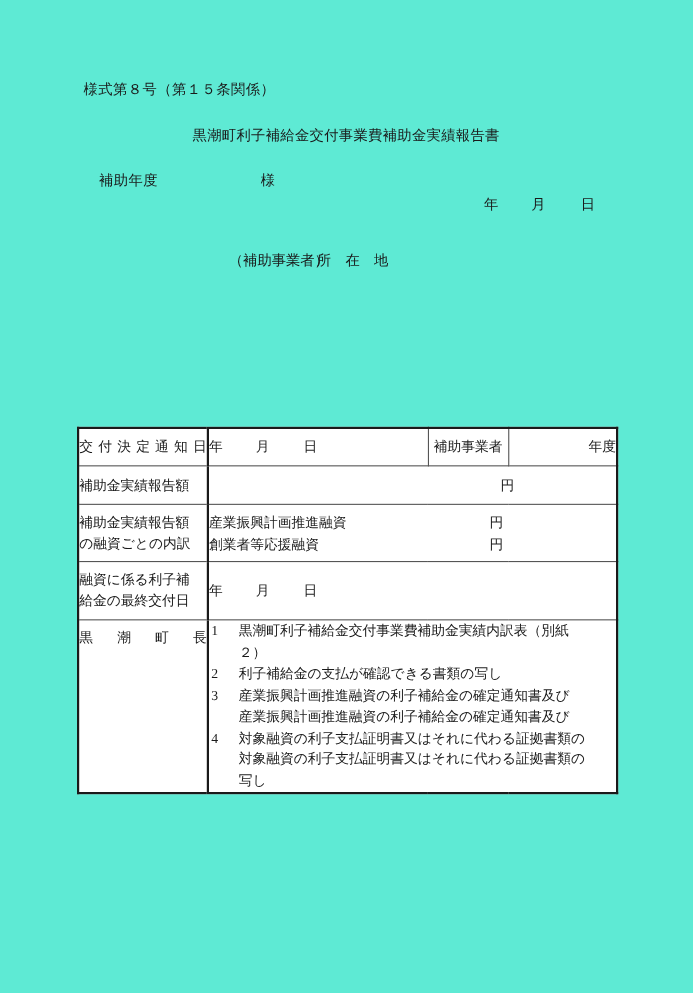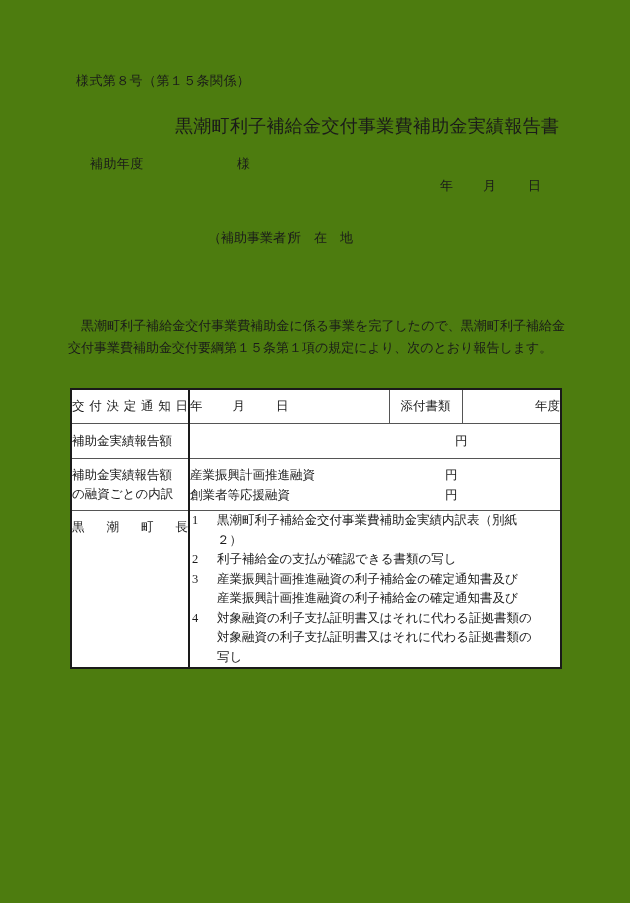--- a/index.html
+++ b/index.html
@@ -12,37 +12,37 @@
     height: 903px;
     position: relative;
     font-family: "DejaVu Serif", "Liberation Serif", serif;
     color: #1a1a1a;
     font-size: 12.5px;
     overflow: hidden;
   }
   .page {
     position: absolute;
     inset: 0;
-    background: #4d7c0f;
+    background: #5eead4;
   }
 
   
   .form-code {
     position: absolute;
     left: 76px;
     top: 72px;
     font-size: 13px;
     letter-spacing: 0.4px;
     white-space: nowrap;
   }
   .doc-title {
     position: absolute;
     left: 175px;
     top: 114px;
-    font-size: 18px;
+    font-size: 13px;
     letter-spacing: 0.3px;
     white-space: nowrap;
   }
   .addressee {
     position: absolute;
     left: 90px;
     top: 155px;
     font-size: 13px;
     letter-spacing: 0.4px;
     white-space: nowrap;
@@ -209,39 +209,38 @@
   <div class="addressee-honorific">様</div>
 
   <div class="date-line">
     <span class="y">年</span><span class="m">月</span><span class="d">日</span>
   </div>
 
   <div class="applicant">
     <span class="row"><span class="lead">（補助事業者）</span><span class="field-plain">所　在　地</span></span>
   </div>
 
-  <div class="body-text">黒潮町利子補給金交付事業費補助金に係る事業を完了したので、黒潮町利子補給金交付事業費補助金交付要綱第１５条第１項の規定により、次のとおり報告します。</div>
 
   <table class="form-table">
     <colgroup>
       <col style="width:118px">
       <col style="width:200px">
       <col style="width:73px">
       <col style="width:99px">
     </colgroup>
     <tbody>
       <tr>
         <td class="label-cell" style="height:33px">
           <span class="label-justify">交付決定通知日</span>
         </td>
         <td class="cell-pad tbl-date">
           <span class="y">年</span><span class="m">月</span><span class="d">日</span>
         </td>
         <td class="cell-pad row1-fy-label">
-          <span>添付書類</span>
+          <span>補助事業者</span>
         </td>
         <td class="cell-pad row1-fy-value">
           <span>年度</span>
         </td>
       </tr>
 
       <tr>
         <td class="label-cell" style="height:34px">
           <span class="label-two-line">補助金実績報告額</span>
         </td>
@@ -262,20 +261,29 @@
             <span class="bd-name">産業振興計画推進融資</span>
             <span class="bd-yen">円</span>
           </span>
           <span class="bd-line">
             <span class="bd-name">創業者等応援融資</span>
             <span class="bd-yen">円</span>
           </span>
         </td>
       </tr>
 
+      <tr>
+        <td class="label-cell" style="height:52px">
+          <span class="label-two-line">融資に係る利子補</span>
+          <span class="label-two-line">給金の最終交付日</span>
+        </td>
+        <td class="cell-pad tbl-date" colspan="3">
+          <span class="y">年</span><span class="m">月</span><span class="d">日</span>
+        </td>
+      </tr>
 
       <tr>
         <td class="label-cell" style="height:146px; vertical-align:top; padding-top:7px">
           <span class="label-justify">黒潮町長</span>
         </td>
         <td class="attach-list" colspan="3" style="vertical-align:top">
           <span class="attach-item">
             <span class="attach-num">1</span>
             <span>黒潮町利子補給金交付事業費補助金実績内訳表（別紙</span>
             <span class="attach-cont" style="padding-left:0">２）</span>

